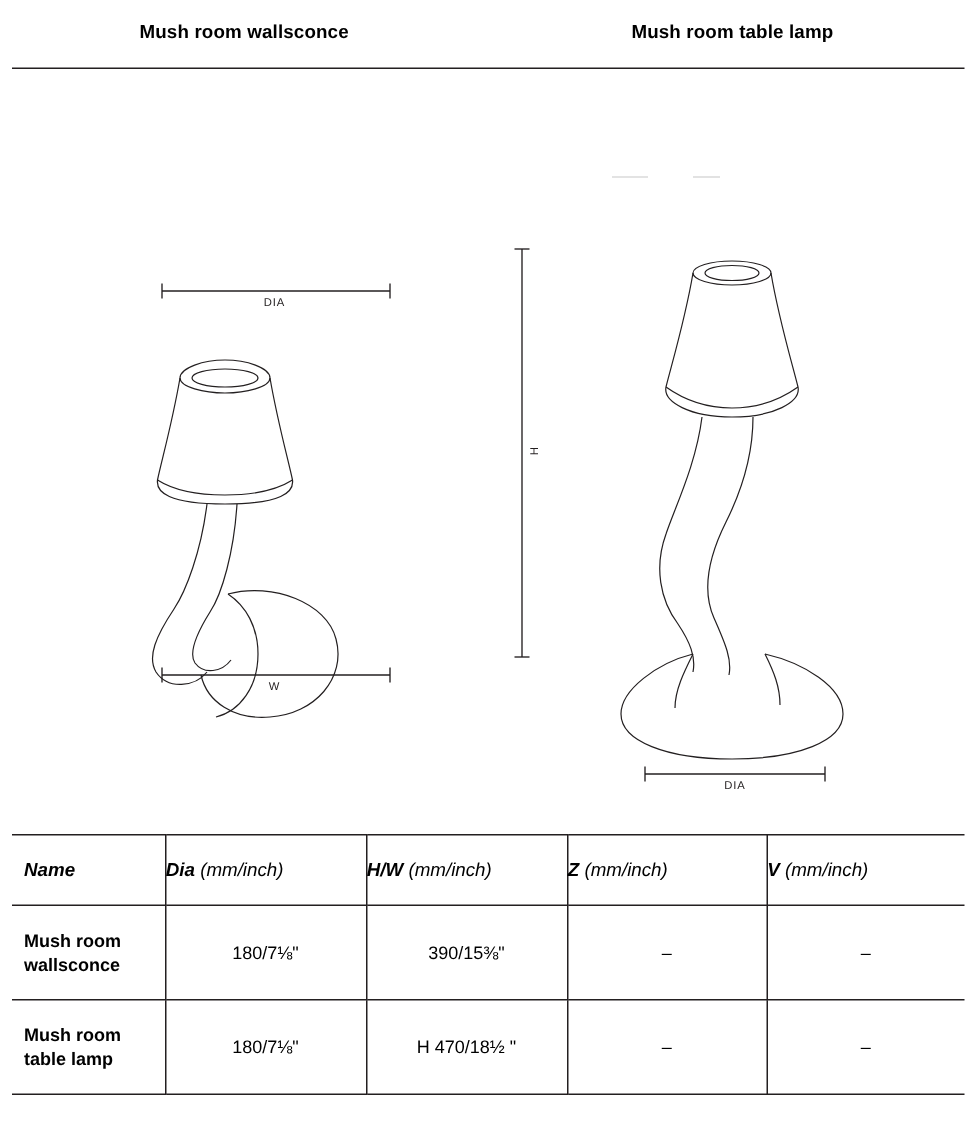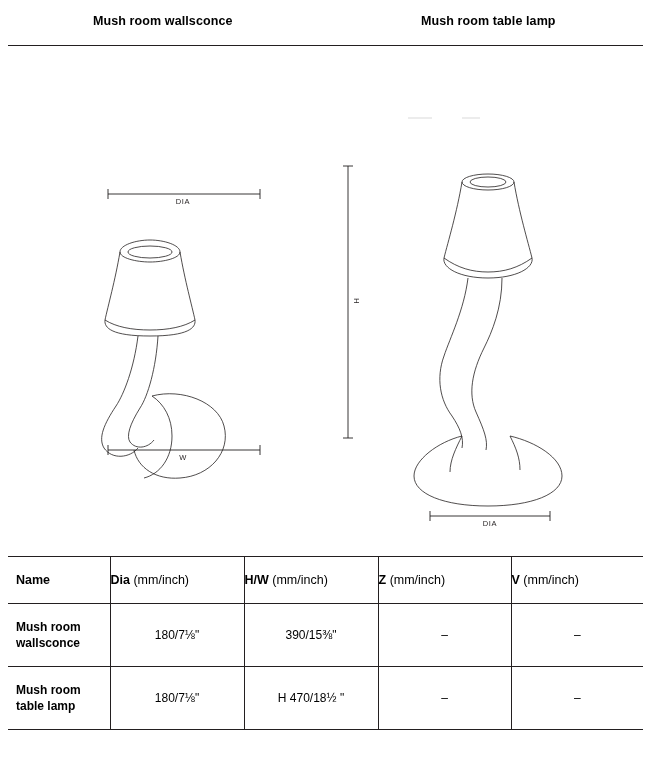--- a/index.html
+++ b/index.html
@@ -100,20 +100,21 @@
   }
   table.spec tr > *:last-child {
     border-right: none;
   }
   table.spec thead tr th {
     border-top: 1px solid #231f20;
     border-bottom: 1px solid #231f20;
     height: 46px;
     font-weight: normal;
     font-size: 12.5px;
+    font-style: italic;
   }
   .th-name {
     text-align: left;
     padding-left: 8px !important;
   }
   .th-center { text-align: left; }
   .th-key { font-weight: bold; }
   .th-unit { font-weight: normal; }
 
   table.spec tbody td {

